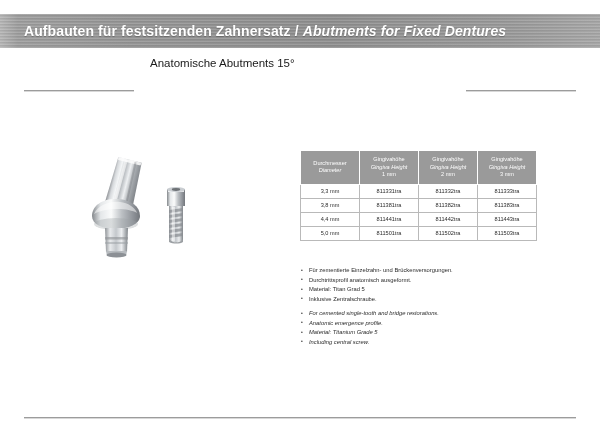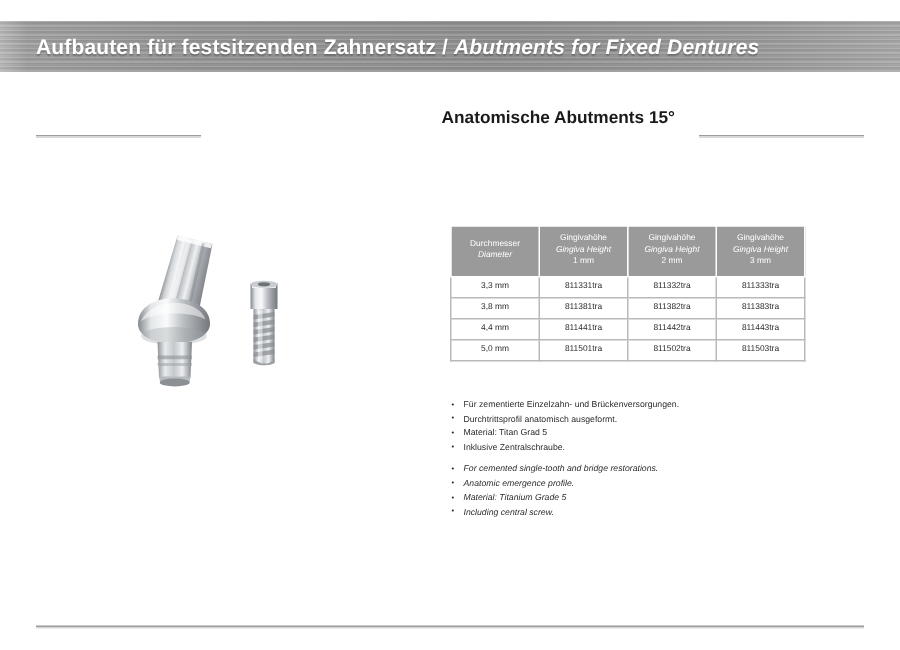--- a/index.html
+++ b/index.html
@@ -59,25 +59,25 @@
     background: linear-gradient(to bottom, #9c9c9c 0%, #9c9c9c 50%, #d8d8d8 50%, #d8d8d8 100%);
   }
   .rule-left  { left: 24px;  top: 90px; width: 110px; }
   .rule-right { left: 466px; top: 90px; width: 110px; }
   .rule-bottom{ left: 24px;  top: 417px; width: 552px; }
 
   
   .product-title {
     position: absolute;
     left: 150px;
-    top: 72px;
+    top: 56px;
     width: 300px;
-    text-align: right;
+    text-align: left;
     font-size: 11.5px;
-    font-weight: bold;
+    font-weight: normal;
     line-height: 15px;
     white-space: nowrap;
   }
   .product-title .en {
     font-style: italic;
   }
 
   
   .product-image {
     position: absolute;

